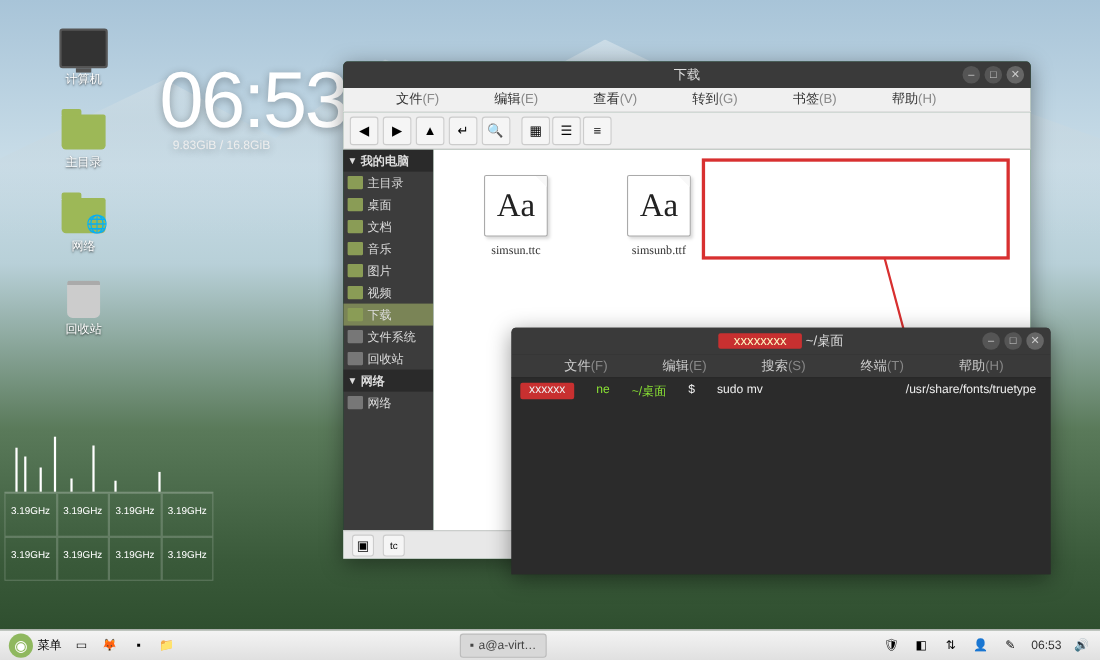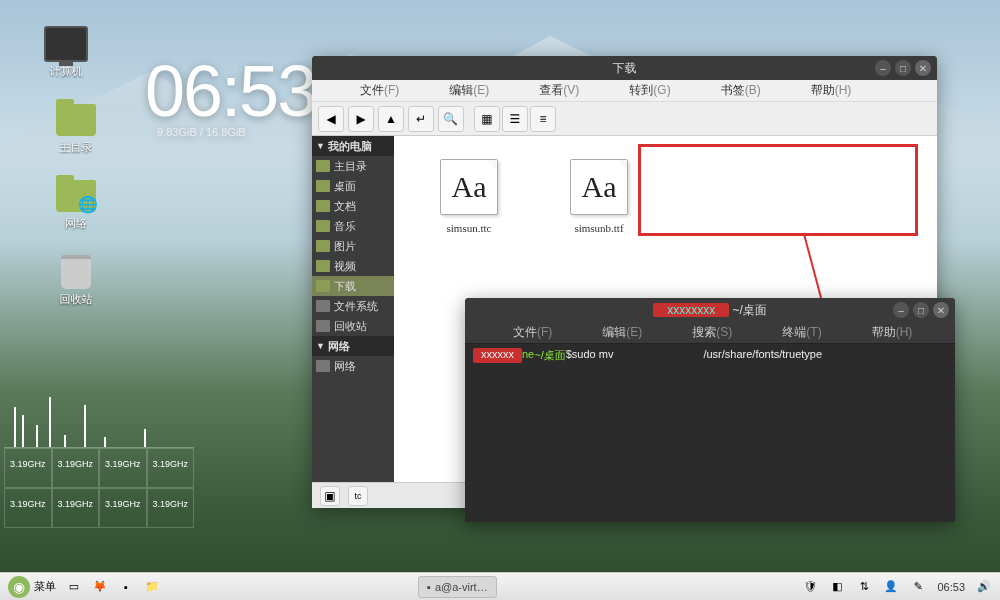--- a/index.html
+++ b/index.html
@@ -64,41 +64,41 @@
 .font-file { width:58px; height:56px; background:#fff; border:1px solid #aaa; border-radius:2px; display:flex; align-items:center; justify-content:center; font-family:serif; font-size:30px; color:#222; position:relative; box-shadow:2px 2px 3px rgba(0,0,0,0.15); }
 .font-file::before{ content:''; position:absolute; top:0; right:0; border-style:solid; border-width:0 10px 10px 0; border-color:transparent #f8f8f8 transparent transparent;}
 .red-box { position:absolute; border:3px solid #d83030; pointer-events:none; }
 .red-arrow { position:absolute; pointer-events:none; }
 .statusbar { height:26px; background:#e8e8e8; border-top:1px solid #ccc; display:flex; align-items:center; padding:0 8px; gap:8px; }
 .slider { width:90px; height:6px; background:#ccc; border-radius:3px; position:relative; margin-left:auto; }
 .slider::after{ content:''; position:absolute; top:-5px; left:40%; width:16px; height:16px; background:#fff; border:1px solid #999; border-radius:50%; }
 
 
 .term-win { top:298px; left:465px; width:490px; height:224px; background:#2b2b2b; }
-.term-titlebar .hl { background:#c83030; color:#5eead4; padding:0 14px; border-radius:2px; }
+.term-titlebar .hl { background:#c83030; color:#fef9c3; padding:0 14px; border-radius:2px; }
 .term-body { flex:1; background:#2b2b2b; color:#eee; font-family:monospace; font-size:11px; padding:4px 8px; }
-.term-prompt { display:flex; flex-wrap:wrap; gap:0; }
+.term-prompt { display:flex; flex-wrap:wrap; gap:20px; }
 .term-body .g { color:#8ae234; }
 .term-body .w { color:#eee; }
 .term-body .hl { background:#c83030; border-radius:2px; padding:0 8px; }
 
 
 .taskbar { position:absolute; bottom:0; left:0; width:100%; height:28px; background:linear-gradient(180deg, #f4f4f4, #e0e0e0); border-top:1px solid #ccc; display:flex; align-items:center; padding:0 4px; gap:2px; }
 .tb-btn { height:24px; min-width:24px; padding:0 4px; display:flex; align-items:center; justify-content:center; gap:4px; cursor:pointer; border-radius:2px; font-size:11px; }
 .tb-mint { width:22px; height:22px; border-radius:50%; background:#8fb85f; display:flex; align-items:center; justify-content:center; color:#fff; font-size:14px; }
 .tb-task { background:#d8d8d8; border:1px solid #bbb; padding:0 8px; height:22px; border-radius:3px; font-size:11px; color:#444; }
 .tb-right { margin-left:auto; display:flex; align-items:center; gap:3px; }
 .tb-clock { font-size:11px; color:#333; padding:0 4px; }
 </style>
 </head>
 <body>
 
 <div class="mountains"></div>
 
-<div class="desktop-icon" style="top:26px;left:36px">
+<div class="desktop-icon" style="top:26px;left:46px">
   <div class="icon-box monitor-icon"></div>
   <div class="icon-label">计算机</div>
 </div>
 <div class="desktop-icon" style="top:102px;left:46px">
   <div class="icon-box">
       <div class="folder-icon"></div>
     </div>
   <div class="icon-label">主目录</div>
 </div>
 <div class="desktop-icon" style="top:178px;left:46px">

